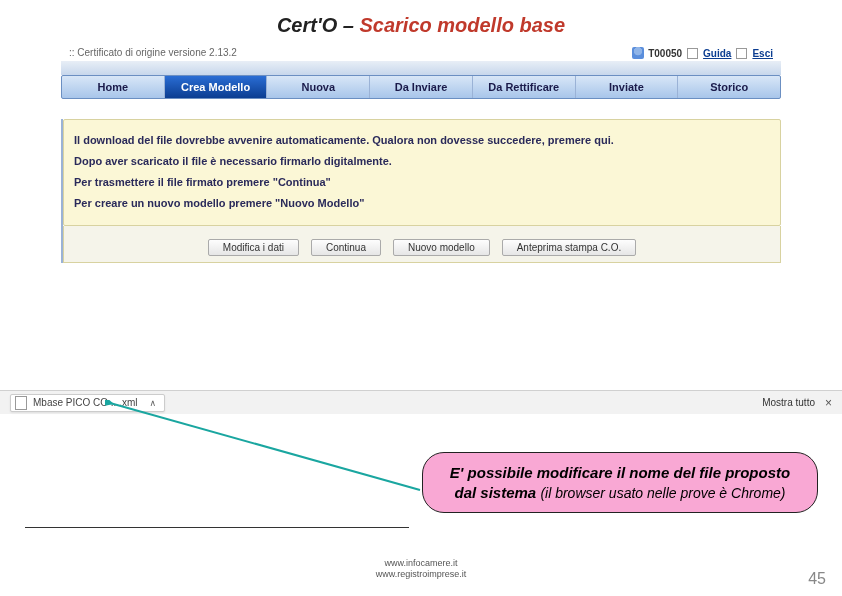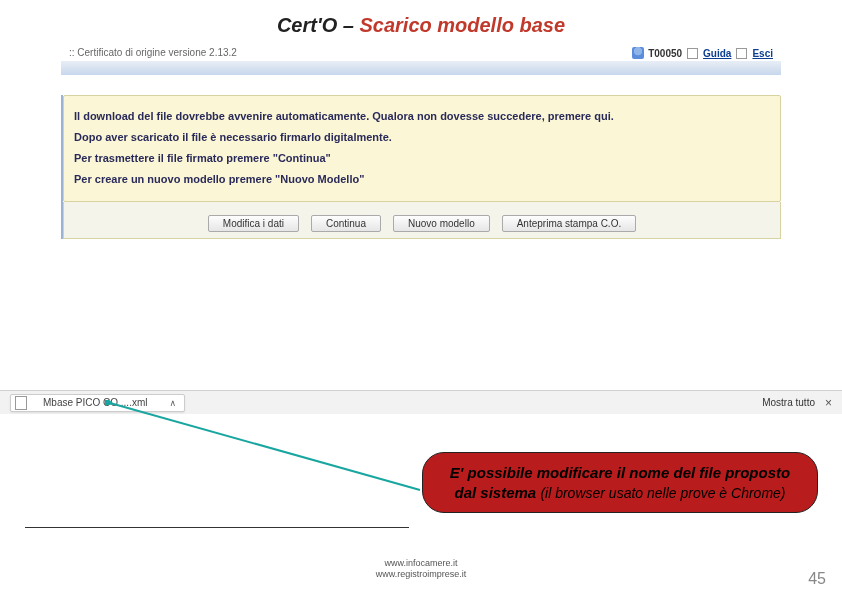--- a/index.html
+++ b/index.html
@@ -123,21 +123,21 @@
     display: flex;
     align-items: center;
     justify-content: space-between;
     padding: 0 10px;
     font-size: 10px;
     color: #444;
   }
   .download-left {
     display: flex;
     align-items: center;
-    gap: 16px;
+    gap: 6px;
     background: #fff;
     border: 1px solid #ccc;
     padding: 1px 8px 1px 4px;
     border-radius: 2px;
     box-shadow: 0 1px 2px rgba(0,0,0,.08);
   }
   .download-left .file-icon {
     width: 12px; height: 14px;
     background: #fff;
     border: 1px solid #999;
@@ -168,21 +168,21 @@
     left: 105px;
     width: 320px;
     height: 140px;
     pointer-events: none;
   }
   .callout {
     position: absolute;
     top: 452px;
     left: 422px;
     width: 396px;
-    background: #b91c1c;
+    background: #f9a8d4;
     border: 1.5px solid #222;
     border-radius: 22px;
     padding: 10px 14px;
     font-size: 15px;
     text-align: center;
     line-height: 1.3;
   }
   .callout .bold { font-weight: bold; font-style: italic; }
   .callout .ital { font-style: italic; font-weight: normal; font-size: 14px;}
   .hr-line {
@@ -231,20 +231,29 @@
     <div class="topbar-right">
       <span class="user-icon"></span>
       <span class="user-code">T00050</span>
       <span class="page-icon"></span>
       <span class="link">Guida</span>
       <span class="page-icon"></span>
       <span class="link">Esci</span>
     </div>
   </div>
   <div class="gradient-strip"></div>
+  <div class="menubar">
+    <div class="tab">Home</div>
+    <div class="tab active">Crea Modello</div>
+    <div class="tab">Nuova</div>
+    <div class="tab">Da Inviare</div>
+    <div class="tab">Da Rettificare</div>
+    <div class="tab">Inviate</div>
+    <div class="tab">Storico</div>
+  </div>
 
   <div class="content-panel">
     <div class="yellow-box">
       <p>Il download del file dovrebbe avvenire automaticamente. Qualora non dovesse succedere, premere qui.</p>
       <p>Dopo aver scaricato il file è necessario firmarlo digitalmente.</p>
       <p>Per trasmettere il file firmato premere "Continua"</p>
       <p>Per creare un nuovo modello premere "Nuovo Modello"</p>
     </div>
     <div class="btn-row">
       <button class="btn">Modifica i dati</button>

